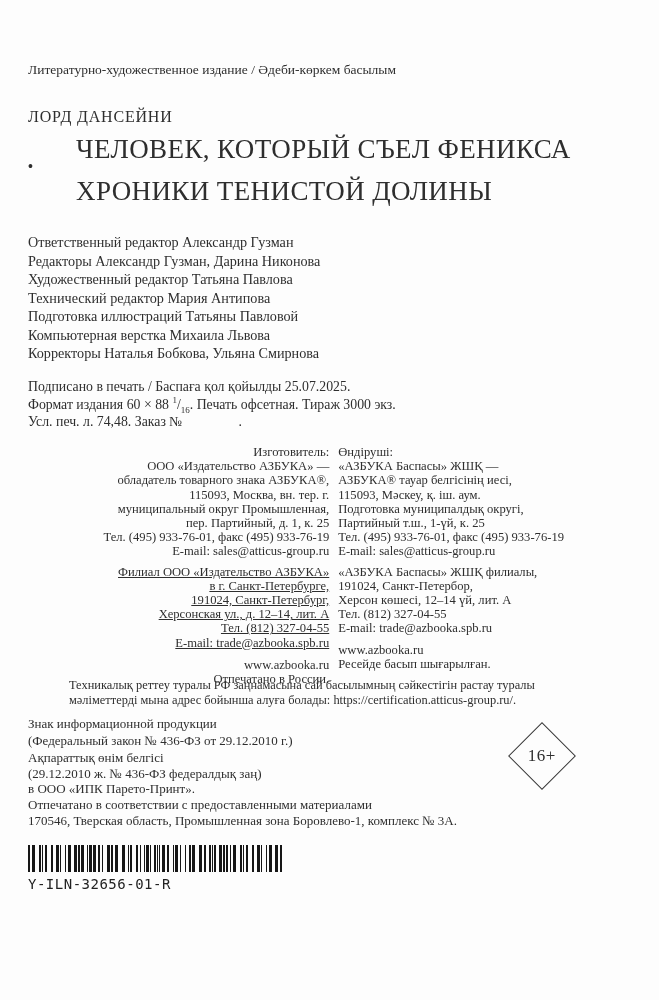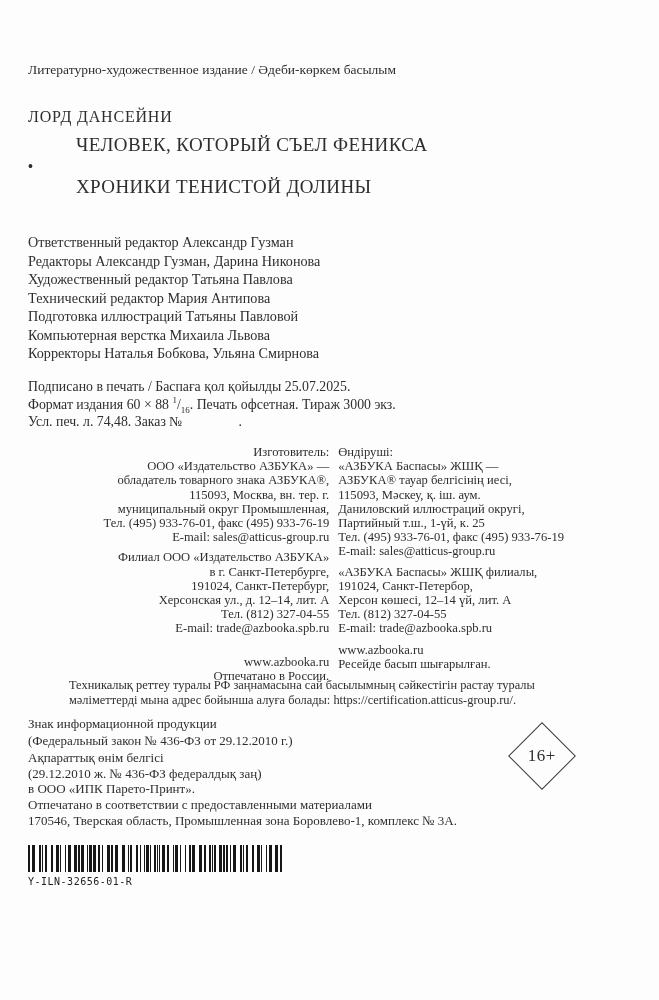--- a/index.html
+++ b/index.html
@@ -12,21 +12,21 @@
     width:659px;height:1000px;
     margin:0 auto;
     background:var(--paper);
     color:var(--ink);
     font-family:"Liberation Serif","DejaVu Serif",serif;
     overflow:hidden;
   }
   .blk{position:absolute;left:0;right:0;text-align:left;margin-left:28px;}
   .edition{top:62px;font-size:13.5px;line-height:16px;}
   .author{top:108px;font-size:16px;letter-spacing:0.8px;}
-  .title{font-size:19px;letter-spacing:0.4px;padding-left:48px;}
+  .title{font-size:27px;letter-spacing:0.4px;padding-left:48px;}
   .title-1{top:134px;}
   .sep{top:160px;font-size:14px;font-weight:bold;line-height:14px;}
   .title-2{top:176px;}
   .staff{top:233px;font-size:14.2px;line-height:18.5px;}
   .printinfo{top:378px;font-size:13.8px;line-height:17.6px;}
   .printinfo sup{font-size:9px;vertical-align:super;line-height:0;}
   .printinfo sub{font-size:9px;vertical-align:sub;line-height:0;}
   .order-gap{display:inline-block;width:56px;}
   .columns{
     position:absolute;top:445px;left:98px;right:95px;
@@ -51,21 +51,21 @@
   .printedat{top:781px;font-size:13px;line-height:15.8px;}
   .barcode-wrap{top:845px;}
   .bars{
     display:inline-block;width:257px;height:27px;
     white-space:nowrap;overflow:hidden;font-size:0;text-align:left;
   }
   .bar{display:inline-block;height:100%;background:#161616;}
   .bc-label{
     margin-top:0px;
     font-family:"DejaVu Sans Mono","Liberation Mono",monospace;
-    font-size:10px;letter-spacing:0.5px;color:#222;
+    font-size:14px;letter-spacing:0.5px;color:#222;
   }
   .line{white-space:nowrap;}
 </style>
 </head>
 <body>
 
 <div class="page">
 
   <div class="blk edition">Литературно-художественное издание / Әдеби-көркем басылым</div>
 
@@ -91,43 +91,44 @@
   </div>
 
   <div class="columns">
     <div class="col-left">
       <div class="sub-blk">
           <div class="line">Изготовитель:</div>
           <div class="line">ООО «Издательство АЗБУКА» —</div>
           <div class="line">обладатель товарного знака АЗБУКА®,</div>
           <div class="line">115093, Москва, вн. тер. г.</div>
           <div class="line">муниципальный округ Промышленная,</div>
+          <div class="line">пер. Партийный, д. 1, к. 25</div>
           <div class="line">Тел. (495) 933-76-01, факс (495) 933-76-19</div>
           <div class="line">E-mail: sales@atticus-group.ru</div>
         </div>
-      <div class="sub-blk" style="margin-bottom:19px;">
+      <div class="sub-blk" style="margin-bottom:8px;text-decoration:underline;">
           <div class="line">Филиал ООО «Издательство АЗБУКА»</div>
           <div class="line">в г. Санкт-Петербурге,</div>
           <div class="line">191024, Санкт-Петербург,</div>
           <div class="line">Херсонская ул., д. 12–14, лит. А</div>
           <div class="line">Тел. (812) 327-04-55</div>
           <div class="line">E-mail: trade@azbooka.spb.ru</div>
         </div>
       <div class="sub-blk last">
           <div class="line">www.azbooka.ru</div>
           <div class="line">Отпечатано в России.</div>
         </div>
     </div>
     <div class="col-right">
       <div class="sub-blk">
           <div class="line">Өндіруші:</div>
           <div class="line">«АЗБУКА Баспасы» ЖШҚ —</div>
           <div class="line">АЗБУКА® тауар белгісінің иесі,</div>
           <div class="line">115093, Мәскеу, қ. іш. аум.</div>
-          <div class="line">Даниловский иллюстраций округі,</div>
+          <div class="line">Подготовка муниципалдық округі,</div>
           <div class="line">Партийный т.ш., 1-үй, к. 25</div>
           <div class="line">Тел. (495) 933-76-01, факс (495) 933-76-19</div>
           <div class="line">E-mail: sales@atticus-group.ru</div>
         </div>
       <div class="sub-blk" style="margin-bottom:7px;">
           <div class="line">«АЗБУКА Баспасы» ЖШҚ филиалы,</div>
           <div class="line">191024, Санкт-Петербор,</div>
           <div class="line">Херсон көшесі, 12–14 үй, лит. А</div>
           <div class="line">Тел. (812) 327-04-55</div>
           <div class="line">E-mail: trade@azbooka.spb.ru</div>

